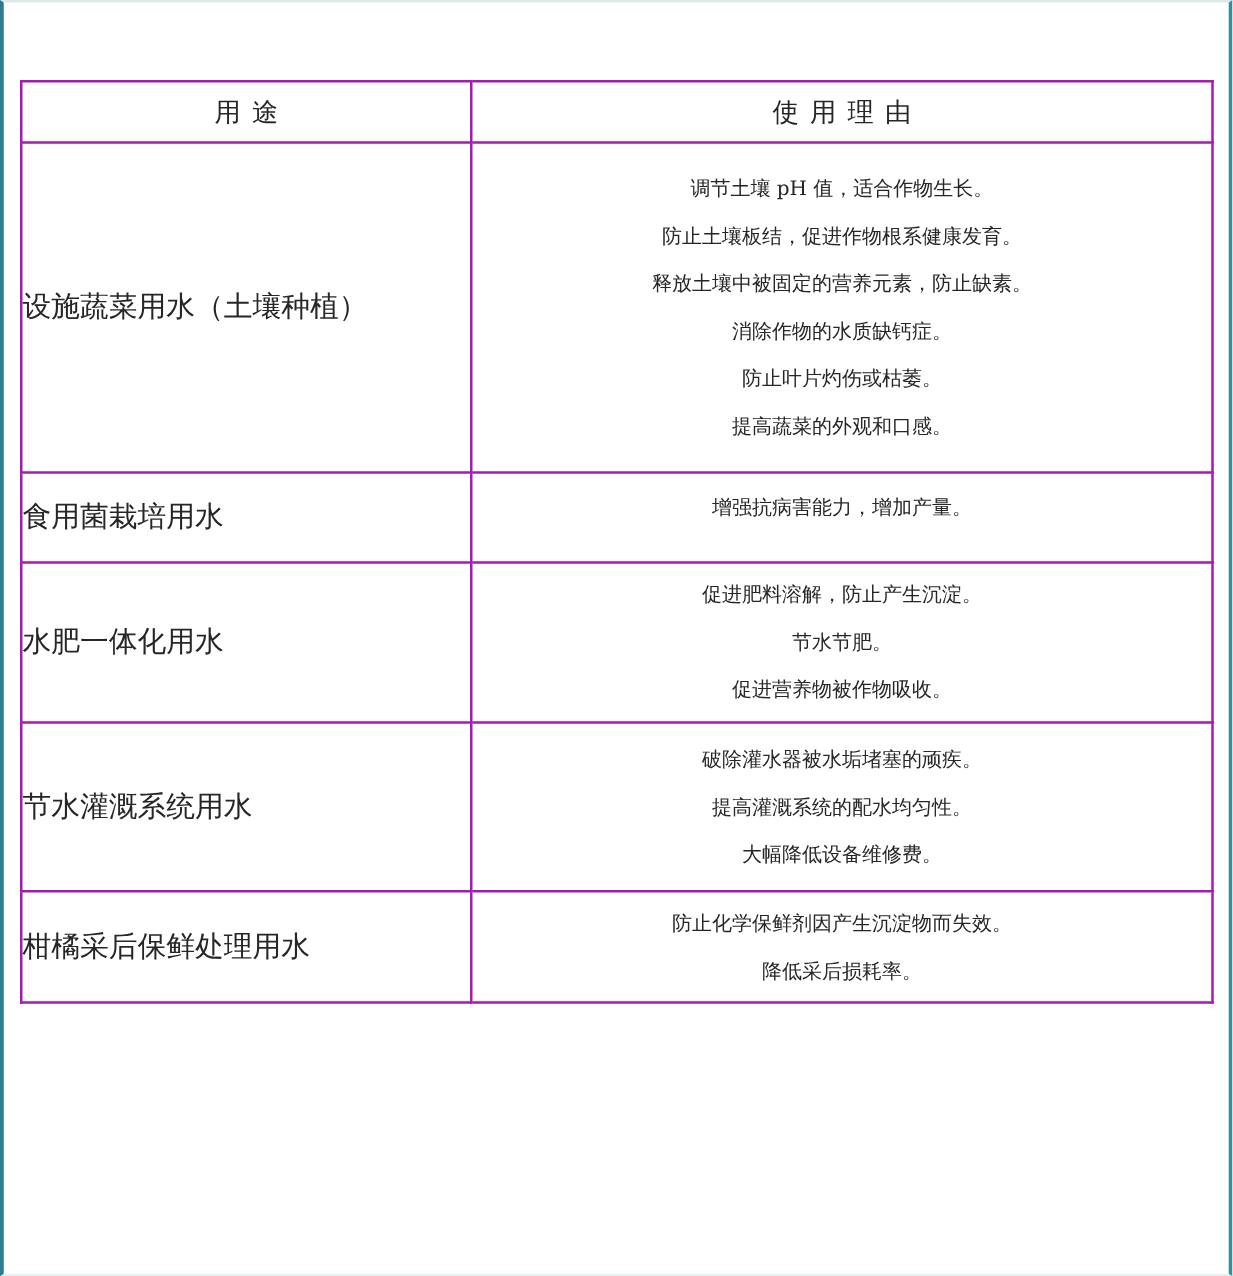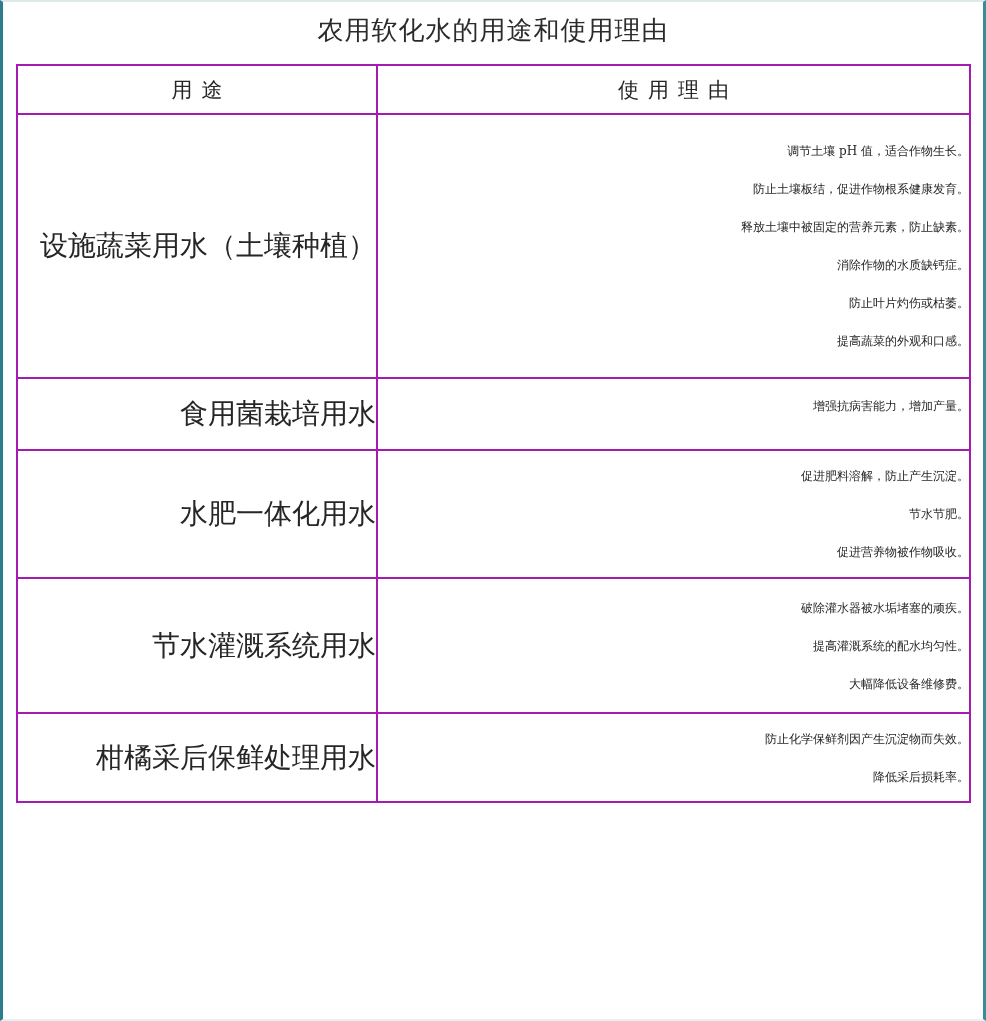--- a/index.html
+++ b/index.html
@@ -68,30 +68,30 @@
     font-family: "DejaVu Serif", "Liberation Serif", serif;
     text-align: center;
   }
   th.hdr .hdr-text {
     display: inline-block;
     letter-spacing: 9px;
     text-indent: 9px;
   }
 
   td.usage-cell {
-    text-align: right;
-    font-size: 28px;
+    text-align: left;
+    font-size: 23px;
     color: #262626;
     font-family: "DejaVu Serif", "Liberation Serif", serif;
     line-height: 30px;
     padding: 4px 6px;
   }
   td.reason-cell {
-    text-align: right;
-    font-size: 12px;
+    text-align: center;
+    font-size: 16px;
     color: #262626;
     font-family: "DejaVu Serif", "Liberation Serif", serif;
     line-height: 30px;
     padding: 9px 10px 9px 38px;
   }
   td.reason-cell .reason-line {
     display: block;
     margin: 0;
     padding: 4px 0;
     white-space: nowrap;
@@ -106,21 +106,20 @@
   tr.r6 td { height: 87px; }
   tr.r7 td { height: 42px; }
   tr.r7 td.reason-cell { padding-top: 4px; padding-bottom: 4px; }
   tr.r2 td.reason-cell { padding-top: 4px; padding-bottom: 20px; }
 </style>
 </head>
 <body>
 
 <div id="page">
 
-  <div class="page-title">农用软化水的用途和使用理由</div>
 
   <div class="table-wrap">
     <table class="usage-table">
       <colgroup>
         <col class="col-usage">
         <col class="col-reason">
       </colgroup>
       <thead>
         <tr>
           <th class="hdr"><span class="hdr-text">用途</span></th>

